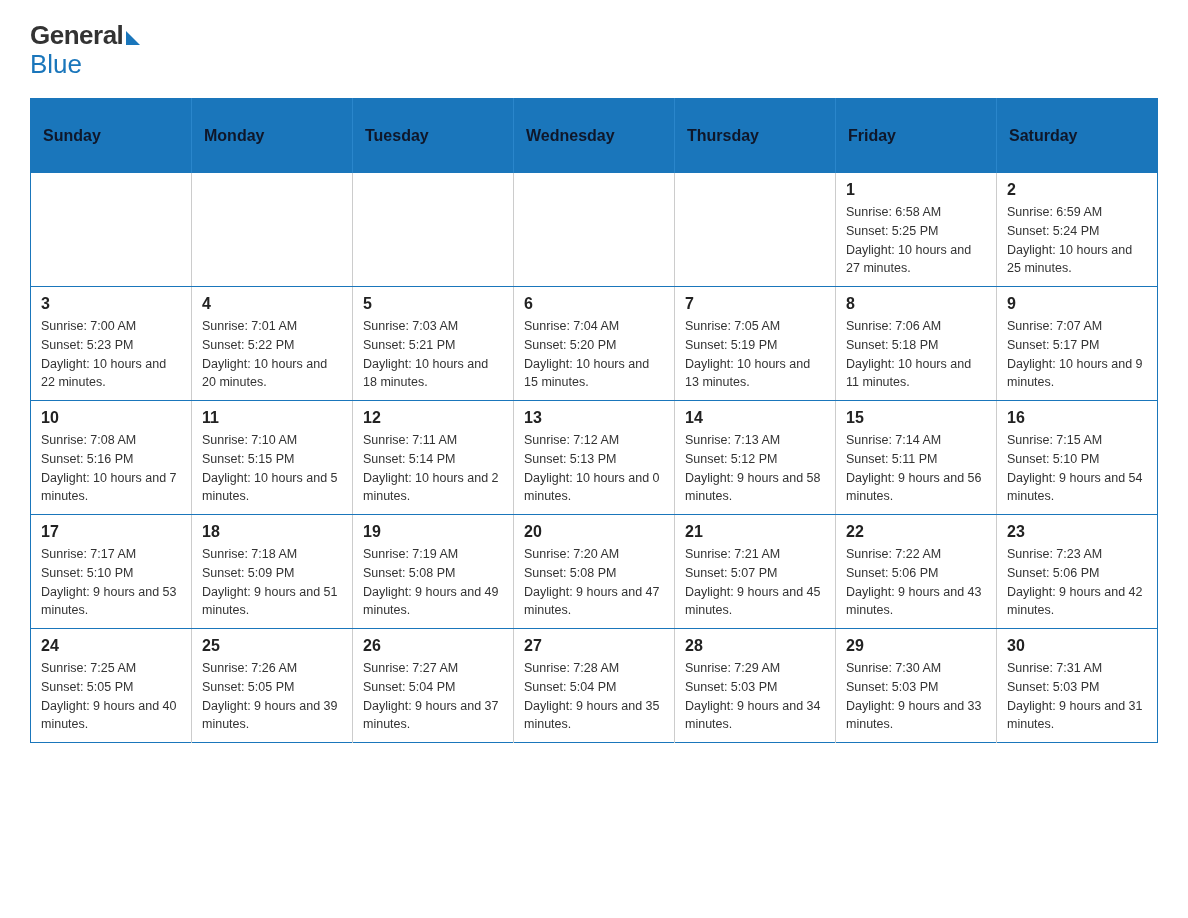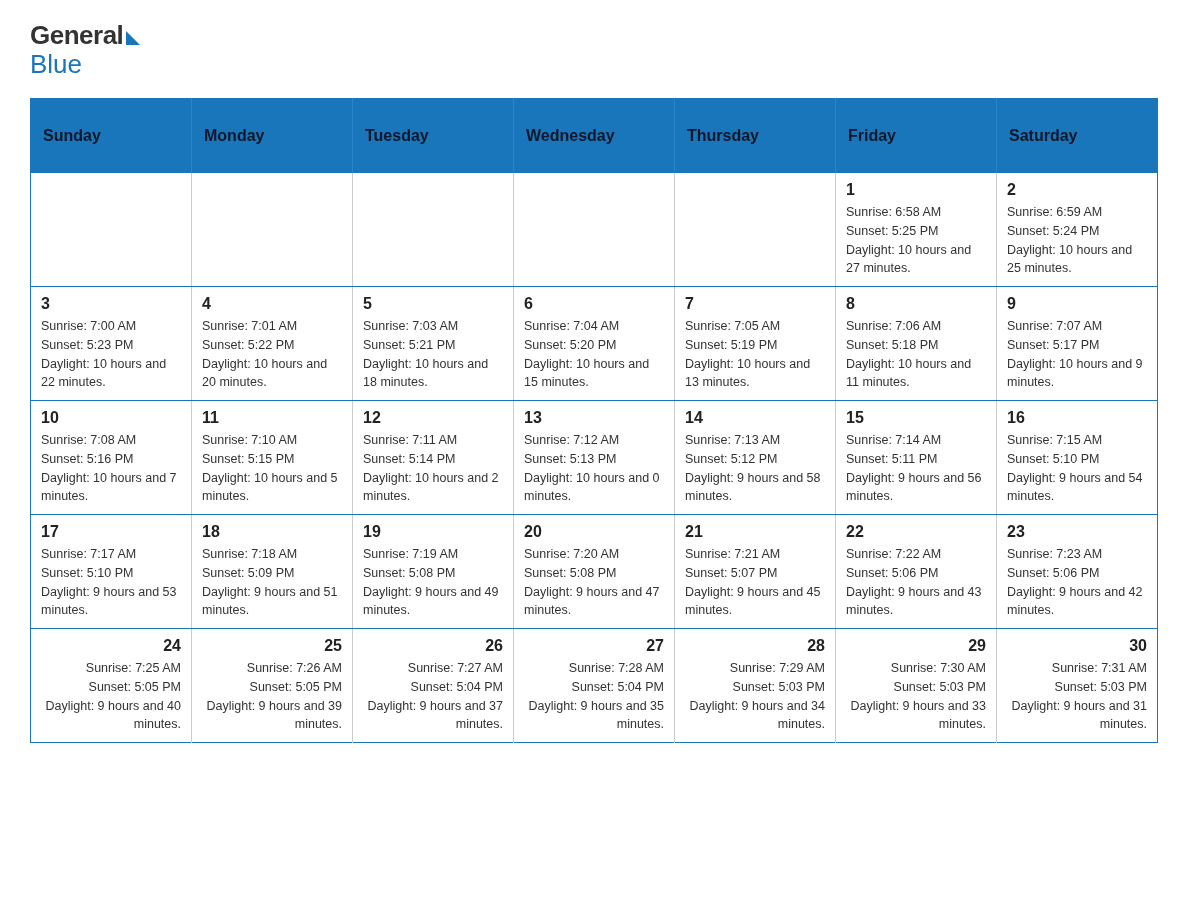--- a/index.html
+++ b/index.html
@@ -85,21 +85,20 @@
       width: 14.28%;
       min-height: 90px;
       font-size: 13px;
       color: #333;
     }
     .calendar-table td:last-child {
       border-right: none;
     }
     .calendar-table tr:last-child td {
       border-bottom: none;
-      text-align: right;
     }
     .day-number {
       font-size: 16px;
       font-weight: bold;
       color: #222;
       margin-bottom: 4px;
     }
     .day-info {
       font-size: 12.5px;
       color: #333;

